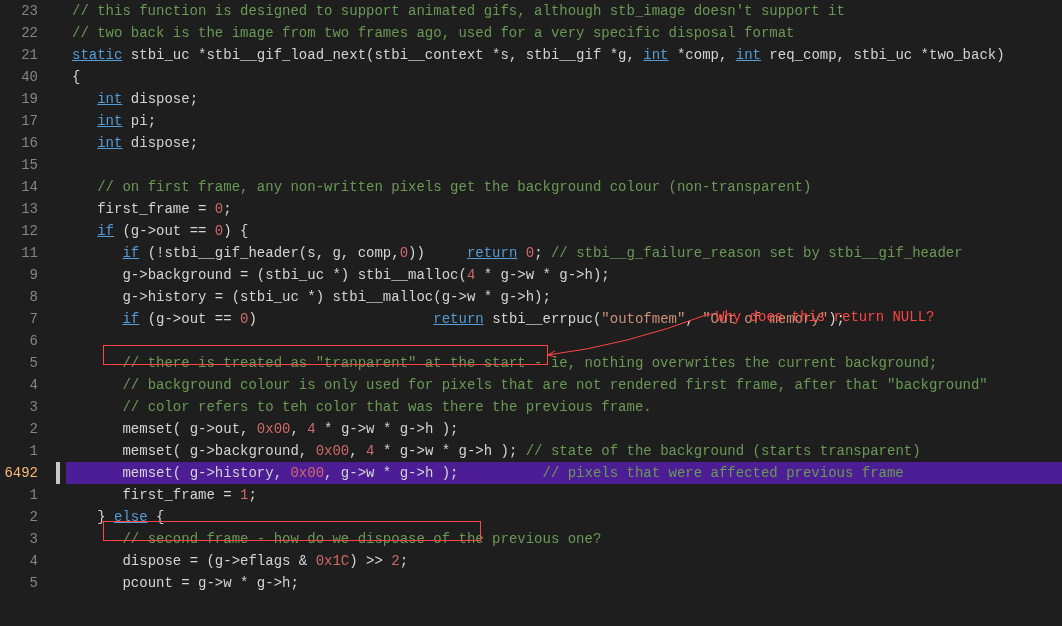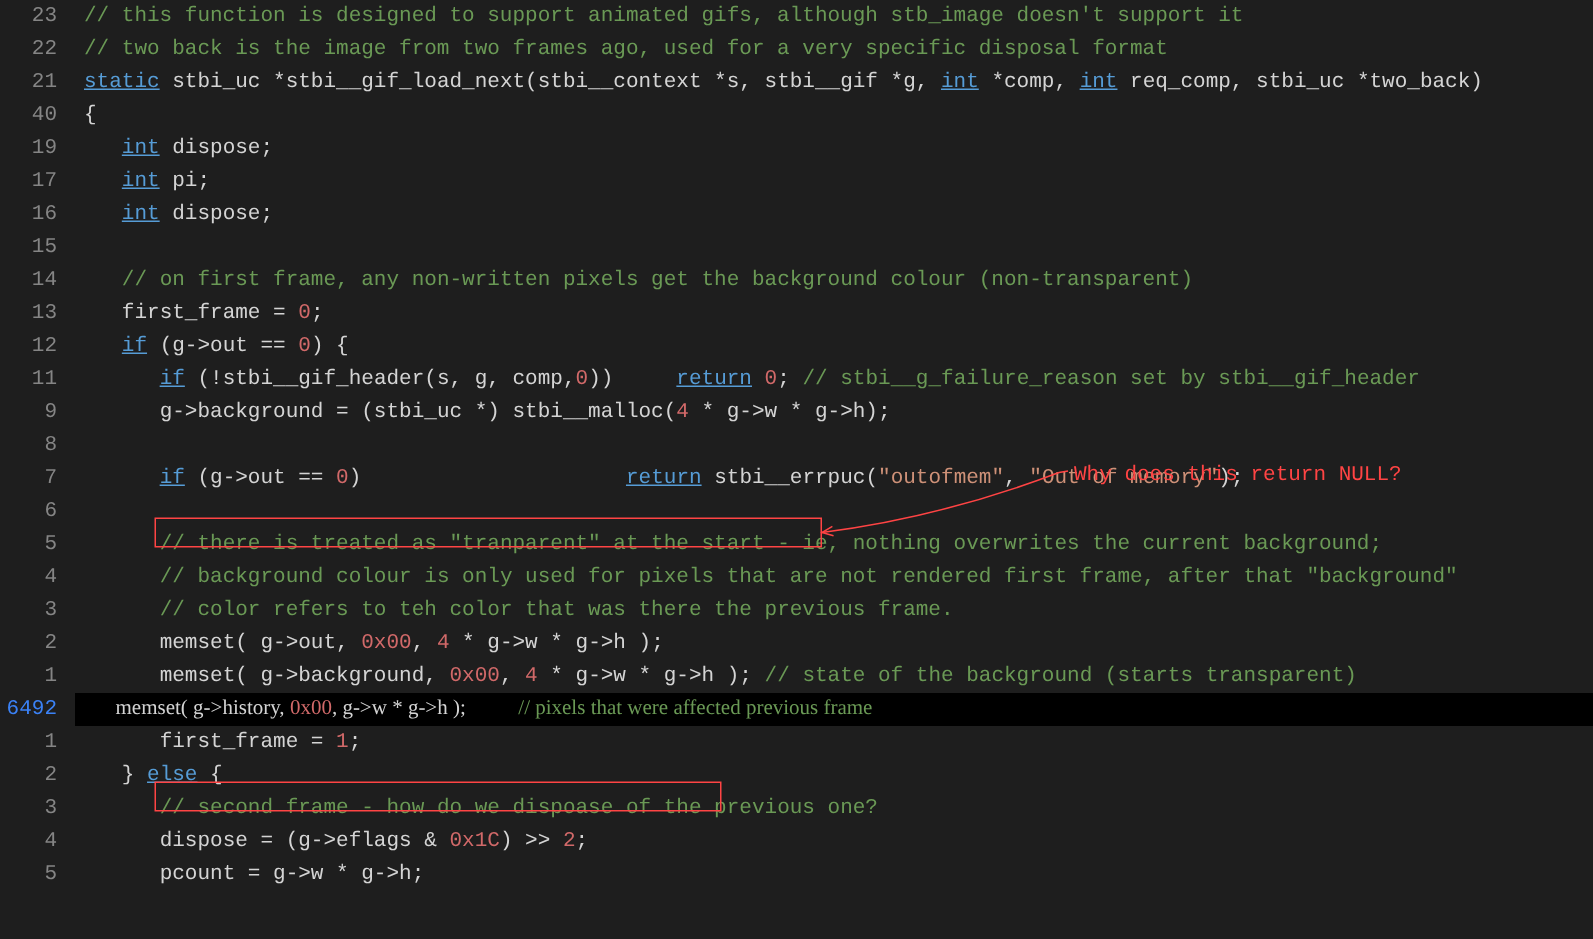--- a/index.html
+++ b/index.html
@@ -17,35 +17,36 @@
     display: flex;
     flex-direction: column;
     width: 100%;
     height: 100%;
     position: relative;
   }
   .line {
     display: flex;
     height: 22px;
     white-space: pre;
+    gap: 16px;
   }
   .gutter {
     width: 50px;
     text-align: right;
     padding-right: 12px;
     color: #858585;
     user-select: none;
     flex-shrink: 0;
     background: #1e1e1e;
   }
   .gutter.current {
     color: #d7ba7d;
   }
-  .line.current .gutter { color: #3b82f6; text-align: right; }
-  .line.current .code-area { background: #000000; font-family: Liberation Serif, serif; }
+  .line.current .gutter { color: #fdba74; text-align: right; }
+  .line.current .code-area { background: #4c1d95; }
   .code-area {
     flex: 1;
     padding-left: 6px;
     position: relative;
   }
   .line.current {
   }
   .line.current::before {
     content: "";
     background: #c8c8c8;
@@ -86,21 +87,21 @@
     <div class="line"><div class="gutter">40</div><div class="code-area"><span></span><span class="tok-ident">{</span></div></div>
     <div class="line"><div class="gutter">19</div><div class="code-area"><span>   </span><span class="tok-keyword">int</span><span class="tok-ident"> dispose;</span></div></div>
     <div class="line"><div class="gutter">17</div><div class="code-area"><span>   </span><span class="tok-keyword">int</span><span class="tok-ident"> pi;</span></div></div>
     <div class="line"><div class="gutter">16</div><div class="code-area"><span>   </span><span class="tok-keyword">int</span><span class="tok-ident"> dispose;</span></div></div>
     <div class="line"><div class="gutter">15</div><div class="code-area"><span></span><span class="tok-ident"></span></div></div>
     <div class="line"><div class="gutter">14</div><div class="code-area"><span>   </span><span class="tok-comment">// on first frame, any non-written pixels get the background colour (non-transparent)</span></div></div>
     <div class="line"><div class="gutter">13</div><div class="code-area"><span>   </span><span class="tok-ident">first_frame = </span><span class="tok-number-red">0</span><span class="tok-ident">;</span></div></div>
     <div class="line"><div class="gutter">12</div><div class="code-area"><span>   </span><span class="tok-keyword">if</span><span class="tok-ident"> (g-&gt;out == </span><span class="tok-number-red">0</span><span class="tok-ident">) {</span></div></div>
     <div class="line"><div class="gutter">11</div><div class="code-area"><span>      </span><span class="tok-keyword">if</span><span class="tok-ident"> (!stbi__gif_header(s, g, comp,</span><span class="tok-number-red">0</span><span class="tok-ident">))     </span><span class="tok-keyword">return</span><span class="tok-ident"> </span><span class="tok-number-red">0</span><span class="tok-ident">; </span><span class="tok-comment">// stbi__g_failure_reason set by stbi__gif_header</span></div></div>
     <div class="line"><div class="gutter">9</div><div class="code-area"><span>      </span><span class="tok-ident">g-&gt;background = (stbi_uc *) stbi__malloc(</span><span class="tok-number-red">4</span><span class="tok-ident"> * g-&gt;w * g-&gt;h);</span></div></div>
-    <div class="line"><div class="gutter">8</div><div class="code-area"><span>      </span></div></div>
+    <div class="line"><div class="gutter">8</div><div class="code-area"><span>      </span><span class="tok-ident">g-&gt;history = (stbi_uc *) stbi__malloc(g-&gt;w * g-&gt;h);</span></div></div>
     <div class="line"><div class="gutter">7</div><div class="code-area"><span>      </span><span class="tok-keyword">if</span><span class="tok-ident"> (g-&gt;out == </span><span class="tok-number-red">0</span><span class="tok-ident">)                     </span><span class="tok-keyword">return</span><span class="tok-ident"> stbi__errpuc(</span><span class="tok-string">"outofmem"</span><span class="tok-ident">, </span><span class="tok-string">"Out of memory"</span><span class="tok-ident">);</span></div></div>
     <div class="line"><div class="gutter">6</div><div class="code-area"><span></span><span class="tok-ident"></span></div></div>
     <div class="line"><div class="gutter">5</div><div class="code-area"><span>      </span><span class="tok-comment">// there is treated as "tranparent" at the start - ie, nothing overwrites the current background;</span></div></div>
     <div class="line"><div class="gutter">4</div><div class="code-area"><span>      </span><span class="tok-comment">// background colour is only used for pixels that are not rendered first frame, after that "background"</span></div></div>
     <div class="line"><div class="gutter">3</div><div class="code-area"><span>      </span><span class="tok-comment">// color refers to teh color that was there the previous frame.</span></div></div>
     <div class="line"><div class="gutter">2</div><div class="code-area"><span>      </span><span class="tok-ident">memset( g-&gt;out, </span><span class="tok-number-red">0x00</span><span class="tok-ident">, </span><span class="tok-number-red">4</span><span class="tok-ident"> * g-&gt;w * g-&gt;h );</span></div></div>
     <div class="line"><div class="gutter">1</div><div class="code-area"><span>      </span><span class="tok-ident">memset( g-&gt;background, </span><span class="tok-number-red">0x00</span><span class="tok-ident">, </span><span class="tok-number-red">4</span><span class="tok-ident"> * g-&gt;w * g-&gt;h ); </span><span class="tok-comment">// state of the background (starts transparent)</span></div></div>
     <div class="line current"><div class="gutter current">6492</div><div class="code-area"><span>      </span><span class="tok-ident">memset( g-&gt;history, </span><span class="tok-number-red">0x00</span><span class="tok-ident">, g-&gt;w * g-&gt;h );          </span><span class="tok-comment">// pixels that were affected previous frame</span></div></div>
     <div class="line"><div class="gutter">1</div><div class="code-area"><span>      </span><span class="tok-ident">first_frame = </span><span class="tok-number-red">1</span><span class="tok-ident">;</span></div></div>
     <div class="line"><div class="gutter">2</div><div class="code-area"><span>   </span><span class="tok-ident">} </span><span class="tok-keyword">else</span><span class="tok-ident"> {</span></div></div>

